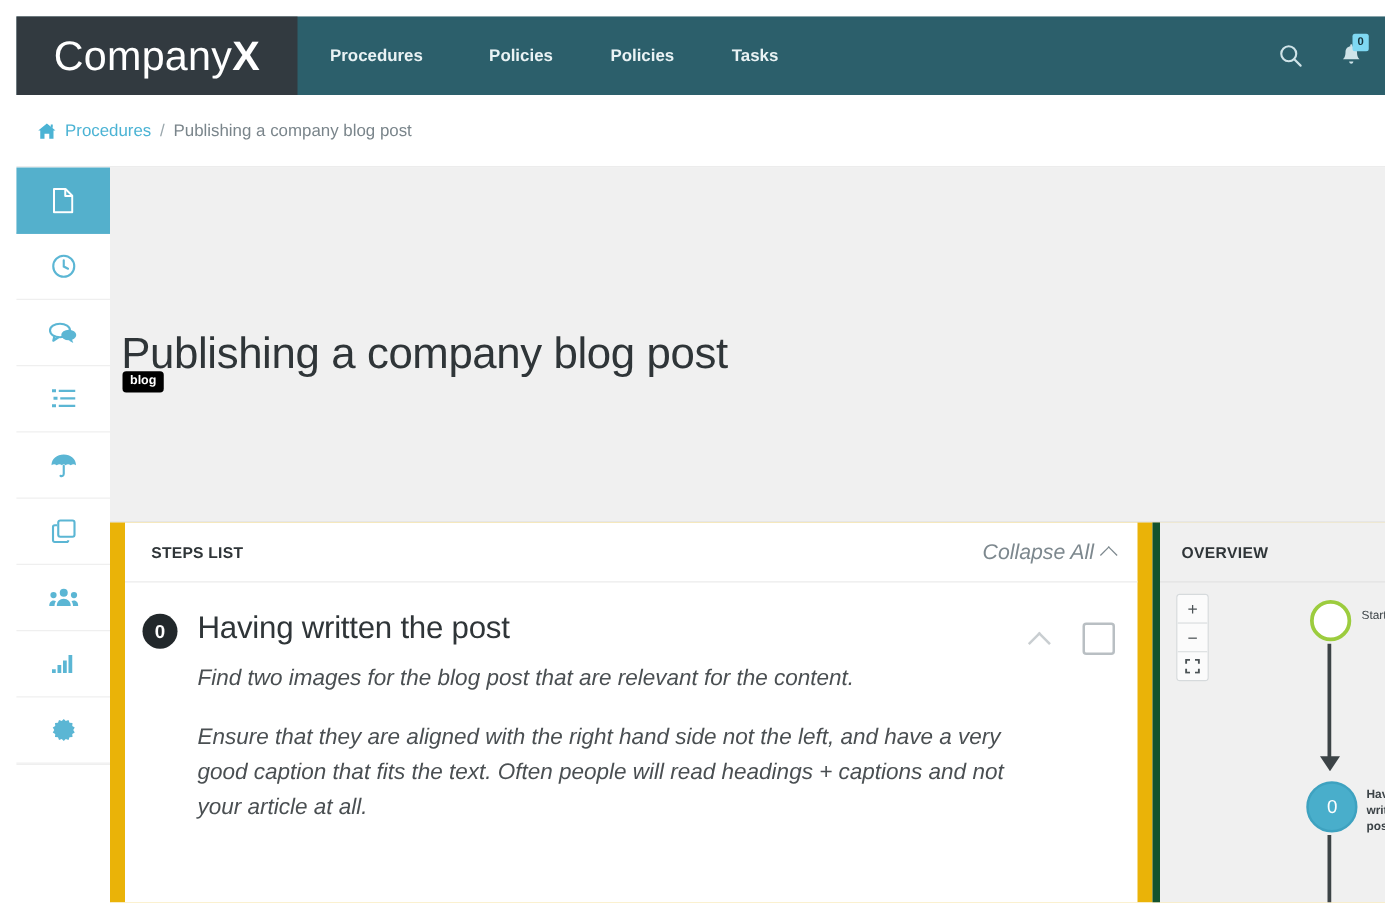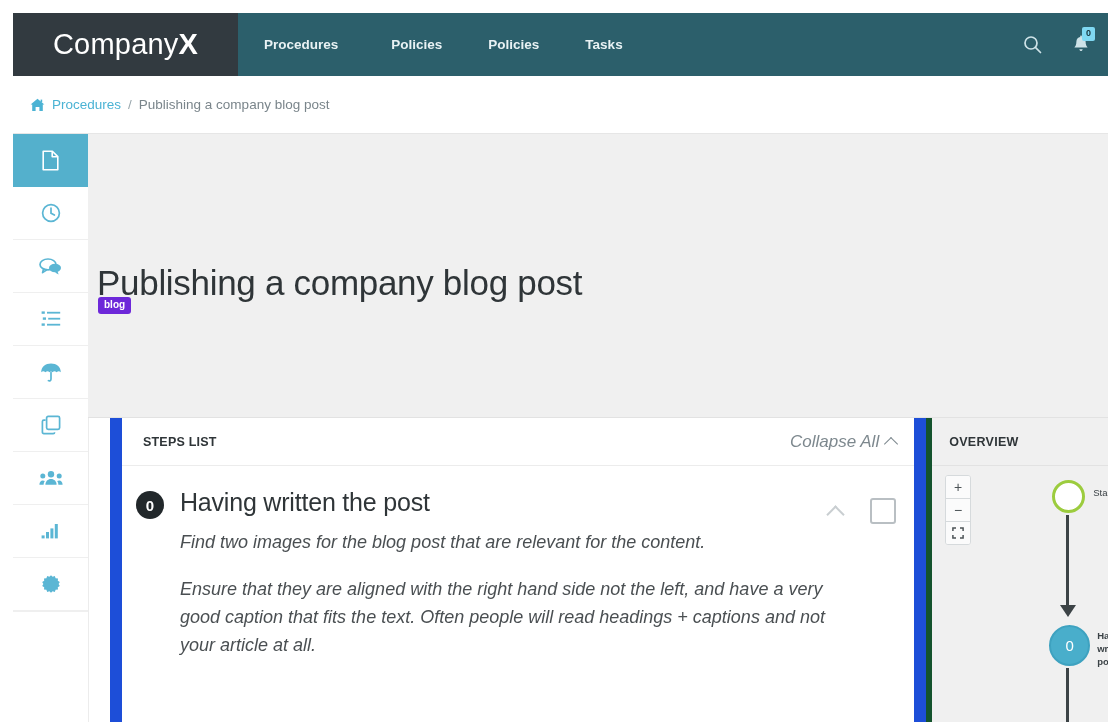--- a/index.html
+++ b/index.html
@@ -27,21 +27,21 @@
     display: flex;
     align-items: stretch;
   }
   .logo-block {
     width: 225px;
     background: #323a40;
     display: flex;
     align-items: center;
     justify-content: center;
     color: #ffffff;
-    font-size: 29px;
+    font-size: 33px;
     letter-spacing: .2px;
     font-weight: 300;
   }
   .logo-block b { font-weight: 700; }
   .nav-items {
     display: flex;
     align-items: stretch;
     flex: 1;
   }
   .nav-item {
@@ -158,39 +158,38 @@
     top: 106px;
     font-size: 35px;
     font-weight: 400;
     color: #2f3538;
     letter-spacing: -.3px;
   }
   .tag {
     position: absolute;
     left: 10px;
     top: 163px;
-    background: #6d28d9;
+    background: #000000;
     color: #ffffff;
     font-size: 10px;
     font-weight: 700;
     padding: 3px 6px 4px 6px;
     border-radius: 3px;
     line-height: 1;
   }
 
   
   .content {
     position: absolute;
     left: 88px;
     top: 418px;
     right: 0;
     bottom: 0;
-    background: #1d4ed8;
-    display: flex;
-    margin-left: 22px;
+    background: #eab308;
+    display: flex;
   }
   .steps-card {
     width: 820px;
     background: #ffffff;
     margin-left: 12px;
     box-sizing: border-box;
   }
   .steps-head {
     height: 47px;
     display: flex;

